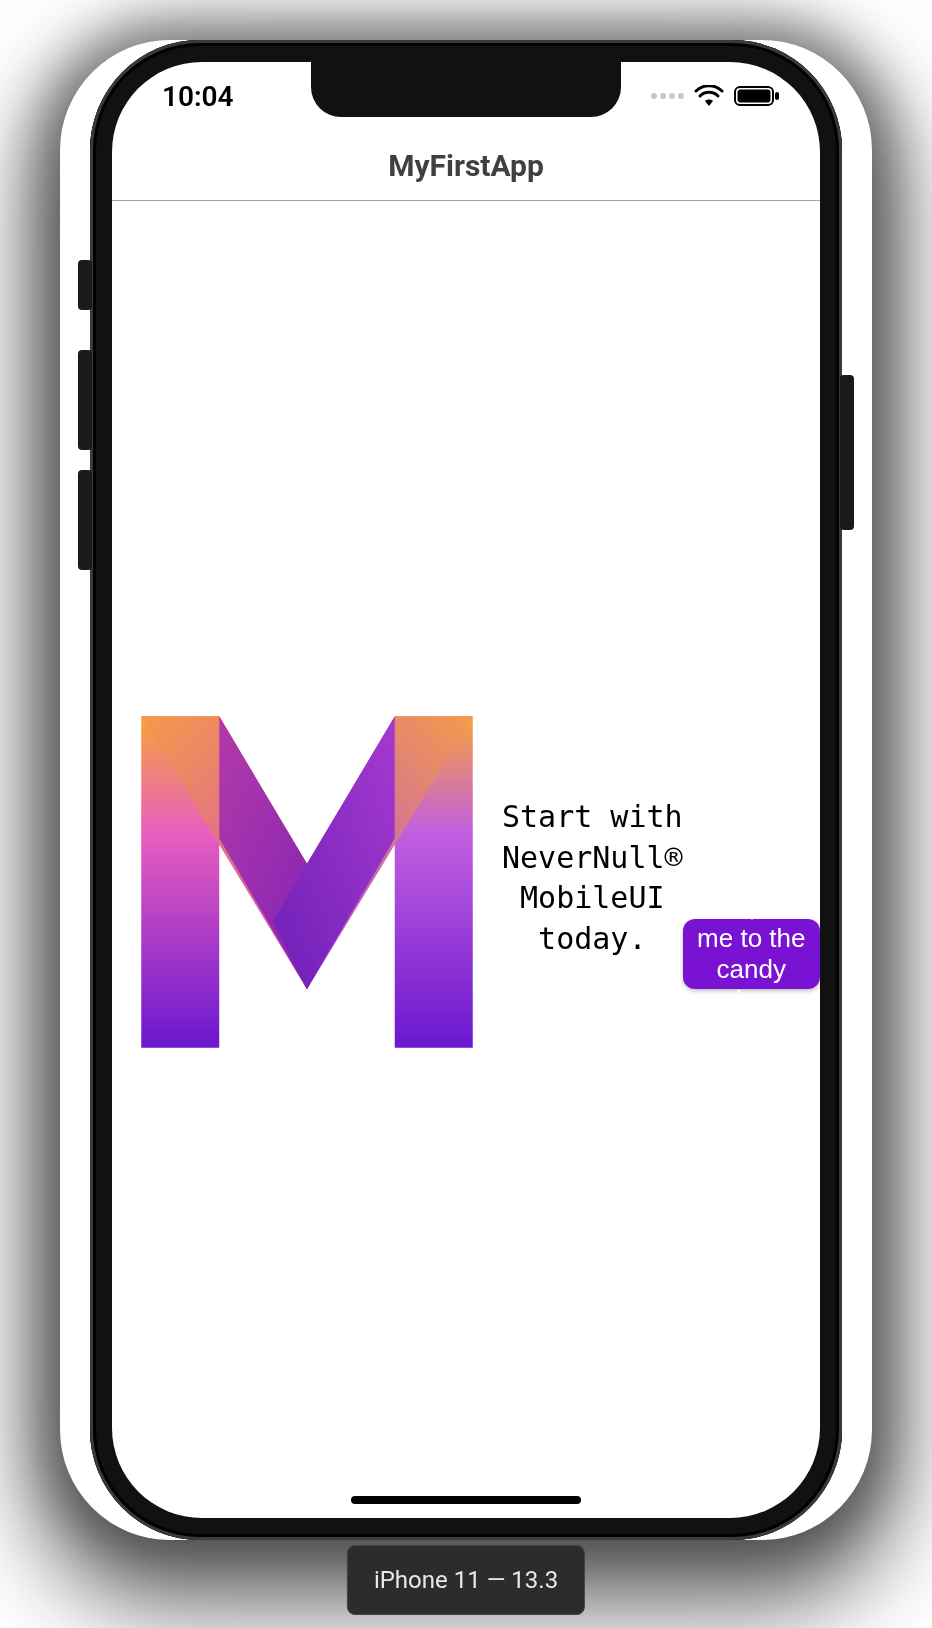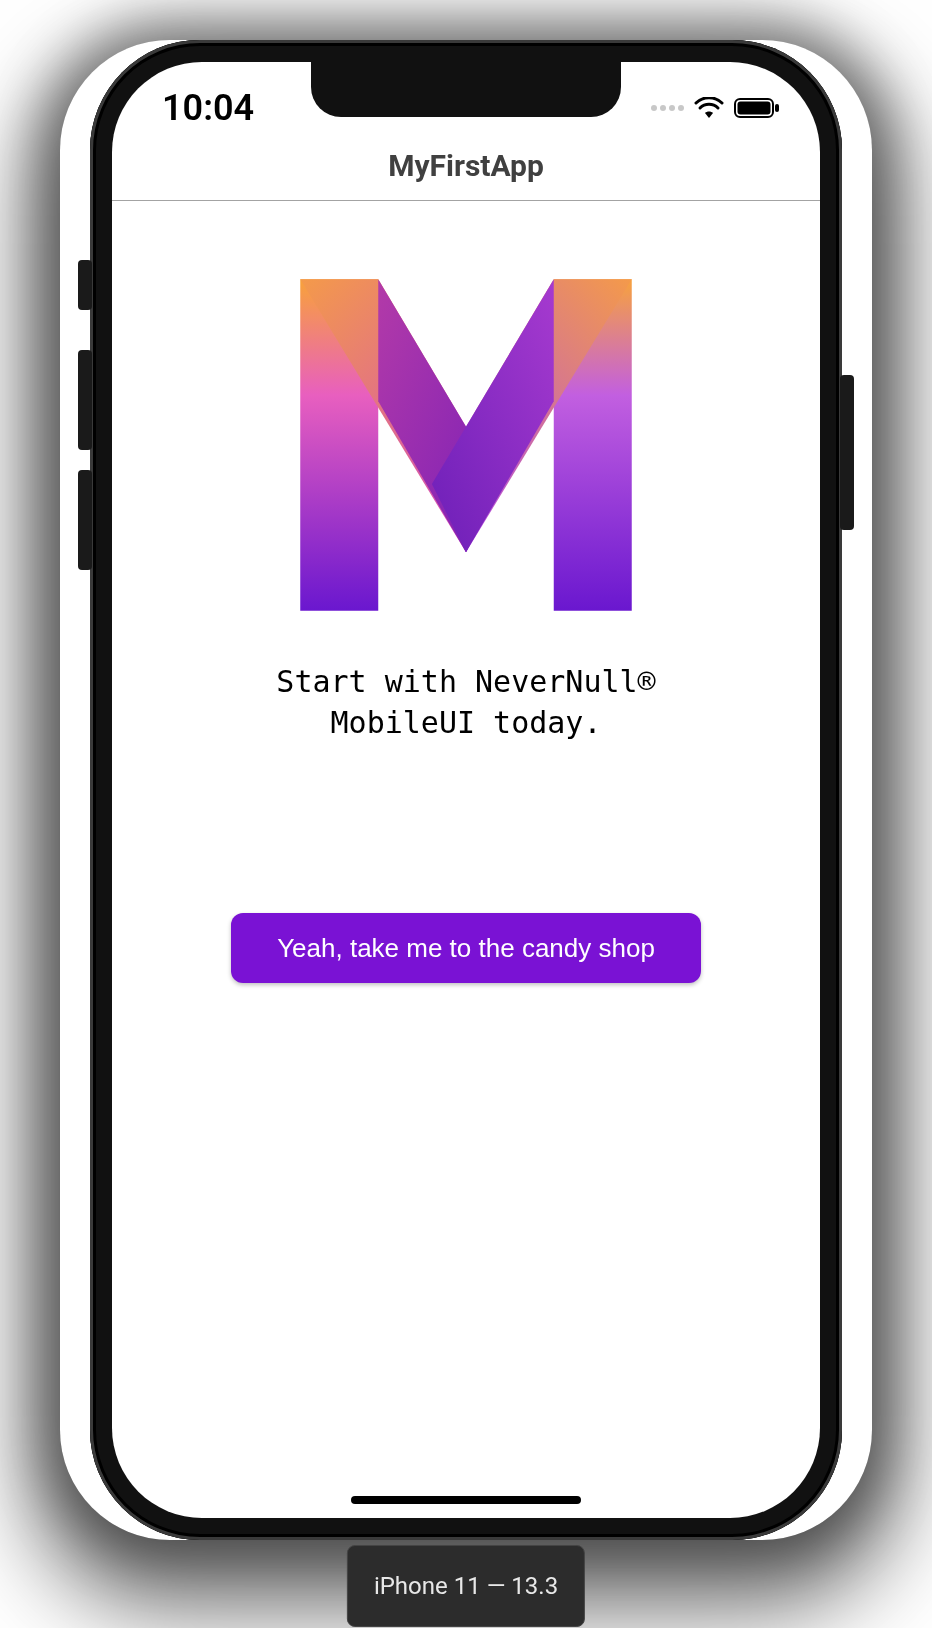--- a/index.html
+++ b/index.html
@@ -39,40 +39,40 @@
   }
   
   .notch{
     position:absolute;top:0;left:50%;transform:translateX(-50%);
     width:310px;height:55px;background:#111;
     border-bottom-left-radius:30px;border-bottom-right-radius:30px;
     z-index:20;
   }
   
   .status-bar{
-    position:absolute;top:12px;left:0;right:0;height:68px;
+    position:absolute;top:0;left:0;right:0;height:68px;
     display:flex;align-items:center;justify-content:space-between;
-    padding:0 40px 0 50px;font-size:36px;font-weight:600;color:#000;
+    padding:0 40px 0 50px;font-size:28px;font-weight:600;color:#000;
     z-index:10;
   }
   .status-right{display:flex;align-items:center;gap:10px;}
   .sig-dots{display:flex;gap:3px;align-items:center;}
   .sig-dots span{width:6px;height:6px;border-radius:50%;background:#c8c8c8;display:block;}
   .wifi-icon svg,.battery-icon svg{display:block;}
   
   .nav-bar{
     position:absolute;top:68px;left:0;right:0;height:70px;
     display:flex;align-items:center;justify-content:center;
     border-bottom:1px solid #a3a3a3;
     font-size:30px;font-weight:700;color:#404040;
   }
   
   .content{
     position:absolute;top:158px;bottom:0;left:0;right:0;
-    display:flex;flex-direction:column;align-items:center;
+    display:flex;flex-direction:row;align-items:center;
   }
   .logo-wrap{margin-top:30px;}
   .tagline{
     margin-top:18px;
     font-family:ui-monospace,SFMono-Regular,Menlo,Monaco,Consolas,monospace;
     font-size:30px;line-height:1.35;color:#000;text-align:center;
     white-space:pre-line;
   }
   .cta{
     margin-top:170px;
@@ -85,21 +85,21 @@
     box-shadow:0 2px 4px rgba(0,0,0,0.25);
   }
   .home-indicator{
     position:absolute;bottom:14px;left:50%;transform:translateX(-50%);
     width:230px;height:8px;background:#000;border-radius:5px;
   }
   
   .device-label{
     position:absolute;left:50%;top:1545px;transform:translateX(-50%);
     background:#2c2c2c;color:#e8e8e8;
-    padding:26px 26px;border-radius:8px;border:1px solid #444;
+    padding:20px 26px;border-radius:8px;border:1px solid #444;
     font-size:24px;z-index:5;
   }
 </style>
 </head>
 <body>
 
 <div class="stage">
   <div class="glow"></div>
 
   <div class="side-btn mute"></div>

